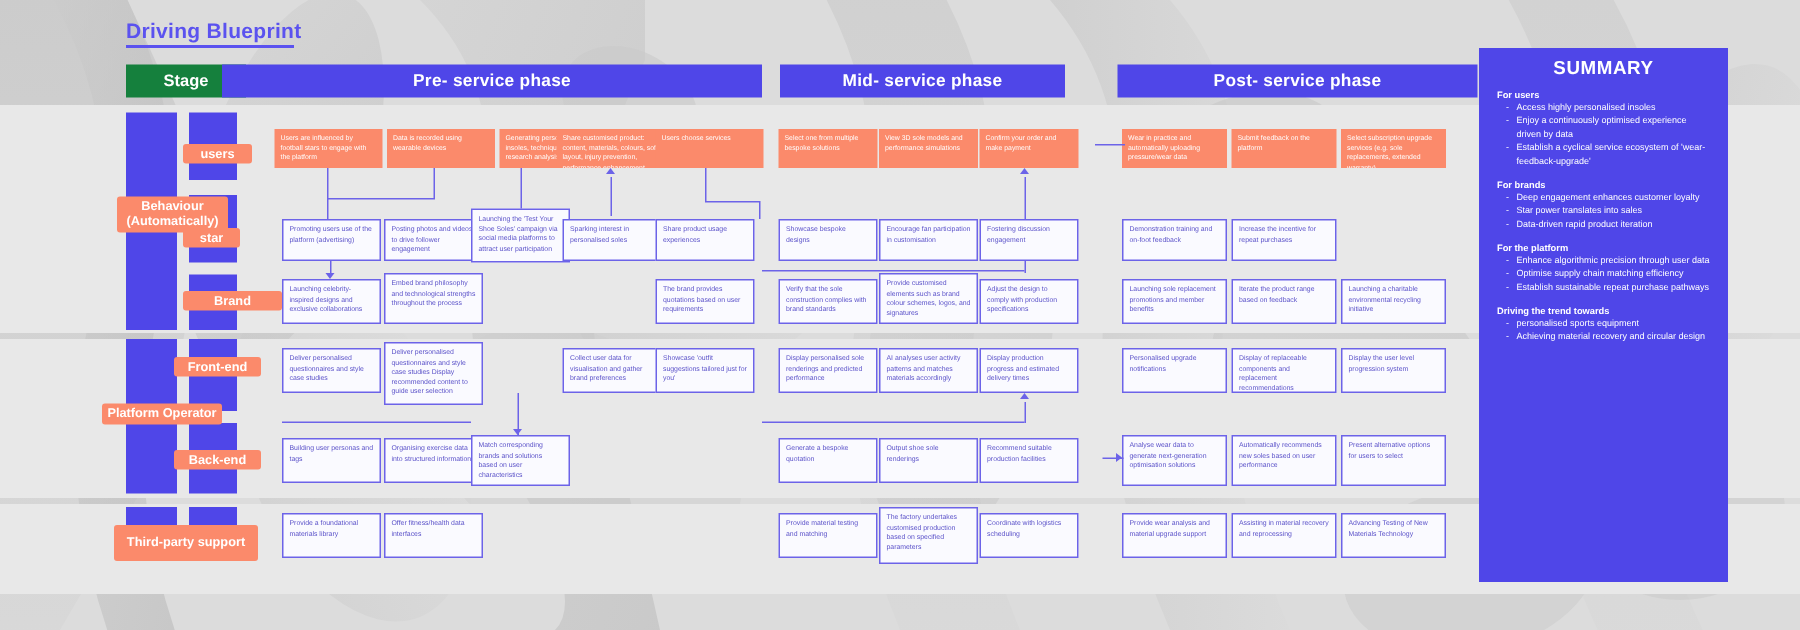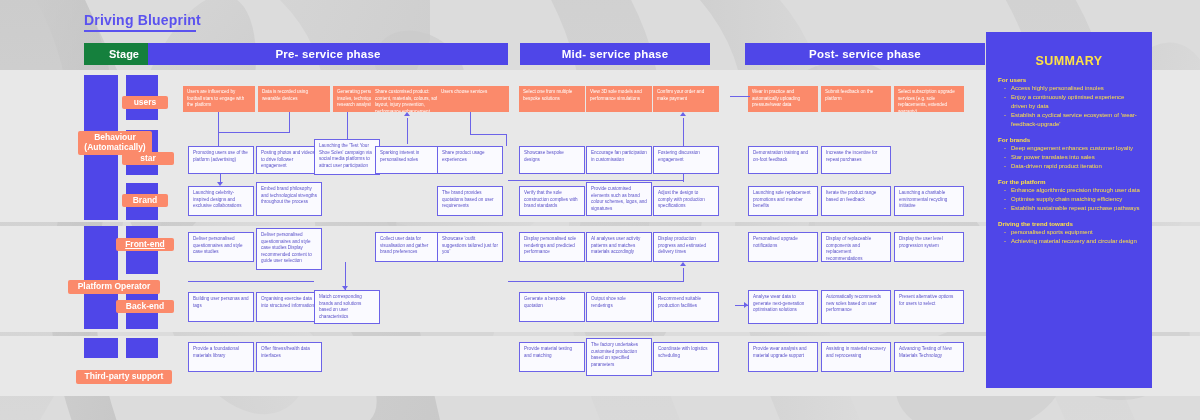--- a/index.html
+++ b/index.html
@@ -61,21 +61,21 @@
   .lnh{height:1px;}
   .lnv{width:1px;}
   .arw{position:absolute;width:0;height:0;z-index:2;}
   .arw.up{border-left:3px solid transparent;border-right:3px solid transparent;border-bottom:4px solid #6c63e8;}
   .arw.down{border-left:3px solid transparent;border-right:3px solid transparent;border-top:4px solid #6c63e8;}
   .arw.right{border-top:3px solid transparent;border-bottom:3px solid transparent;border-left:4px solid #6c63e8;}
 
   
   #summary{
     position:absolute;left:986px;top:32px;width:166px;height:356px;
-    background:#4f46e8;color:#fde047;box-sizing:border-box;padding:22px 12px;
+    background:#4f46e8;color:#ffffff;box-sizing:border-box;padding:6px 12px;
   }
   #summary h1{margin:0 0 8px 0;font-size:12.5px;text-align:center;letter-spacing:.4px;font-weight:bold;}
   .sgrp{margin-bottom:7px;}
   .sgrp h2{margin:0 0 1px 0;font-size:6.2px;font-weight:bold;}
   .sgrp ul{margin:0;padding:0 0 0 8px;list-style:none;}
   .sgrp li{font-size:6px;line-height:1.5;position:relative;padding-left:5px;}
   .sgrp li:before{content:"-";position:absolute;left:-2px;top:0;}
 </style>
 </head>
 <body>
@@ -135,27 +135,27 @@
   <div class="rail" style="left:84px;top:338px;width:34px;height:20px;"></div>
 
   <div class="rail" style="left:126px;top:75px;width:32px;height:45px;"></div>
   <div class="rail" style="left:126px;top:130px;width:32px;height:45px;"></div>
   <div class="rail" style="left:126px;top:183px;width:32px;height:37px;"></div>
   <div class="rail" style="left:126px;top:226px;width:32px;height:48px;"></div>
   <div class="rail" style="left:126px;top:282px;width:32px;height:47px;"></div>
   <div class="rail" style="left:126px;top:338px;width:32px;height:20px;"></div>
 
   <div class="pill w" style="left:78px;top:131px;width:74px;height:24px;">Behaviour (Automatically)</div>
-  <div class="pill" style="left:68px;top:280px;width:92px;height:14px;">Platform Operator</div>
-  <div class="pill" style="left:76px;top:350px;width:96px;height:14px;margin-top:20px;">Third-party support</div>
+  <div class="pill" style="left:68px;top:269px;width:80px;height:14px;">Platform Operator</div>
+  <div class="pill" style="left:76px;top:350px;width:96px;height:24px;">Third-party support</div>
 
   <div class="pill" style="left:122px;top:96px;width:46px;height:13px;">users</div>
-  <div class="pill" style="left:122px;top:152px;width:52px;height:13px;">star</div>
-  <div class="pill" style="left:122px;top:194px;width:46px;height:13px;">Brand</div>
-  <div class="pill" style="left:116px;top:238px;width:58px;height:13px;text-decoration:underline;">Front-end</div>
+  <div class="pill" style="left:122px;top:152px;width:38px;height:13px;">star</div>
+  <div class="pill" style="left:122px;top:194px;width:66px;height:13px;">Brand</div>
+  <div class="pill" style="left:116px;top:238px;width:58px;height:13px;">Front-end</div>
   <div class="pill" style="left:116px;top:300px;width:58px;height:13px;">Back-end</div>
 
   <div class="ln lnv" style="left:218px;top:112px;height:34px;"></div>
   <div class="ln lnv" style="left:289px;top:112px;height:20px;"></div>
   <div class="ln lnh" style="left:218px;top:132px;width:72px;"></div>
   <div class="ln lnv" style="left:220px;top:174px;height:10px;"></div>
   <div class="arw down" style="left:217px;top:182px;"></div>
   <div class="ln lnv" style="left:347px;top:112px;height:27px;"></div>
   <div class="ln lnv" style="left:407px;top:118px;height:26px;"></div>
   <div class="arw up" style="left:404px;top:112px;"></div>

